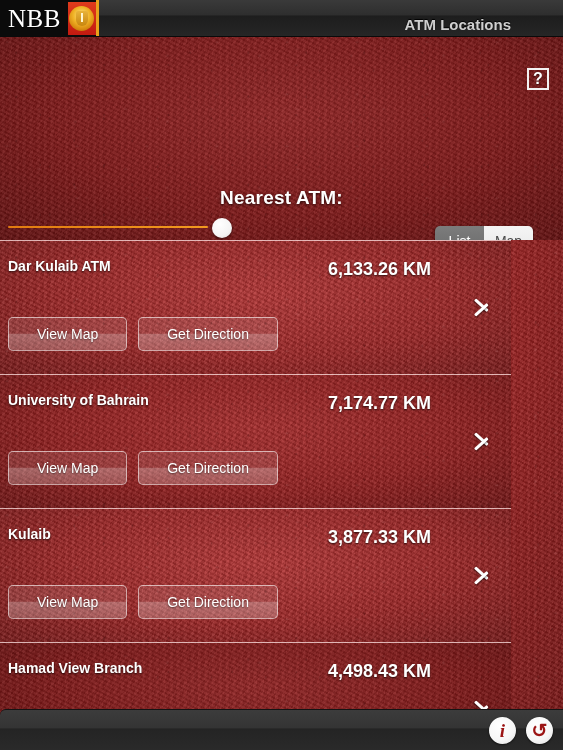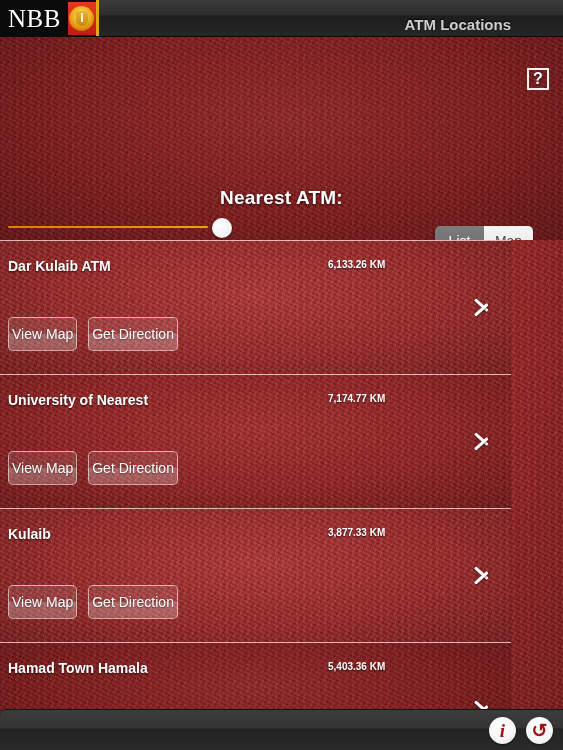--- a/index.html
+++ b/index.html
@@ -142,36 +142,36 @@
     box-sizing:border-box;
   }
   .row.last{height:110px;}
   .row .name{
     position:absolute;left:8px;top:17px;
     color:#fff;font-size:14px;font-weight:bold;
     text-shadow:0 1px 2px rgba(0,0,0,.7);z-index:3;
   }
   .row .dist{
     position:absolute;left:328px;top:18px;
-    color:#fff;font-size:10px;font-weight:bold;
+    color:#fff;font-size:18px;font-weight:bold;
     text-shadow:0 1px 2px rgba(0,0,0,.7);z-index:3;
   }
   .row .chev{
     position:absolute;right:20px;top:50px;width:18px;height:30px;z-index:3;
   }
   .row .chev:before,.row .chev:after{
     content:"";position:absolute;left:2px;width:17px;height:3px;
     background:#fff;border-radius:1px;
     box-shadow:0 1px 2px rgba(0,0,0,.5);
   }
   .row .chev:before{top:7px;transform:rotate(42deg);transform-origin:left center;}
   .row .chev:after{top:23px;transform:rotate(-42deg);transform-origin:left center;}
   .btnrow{position:absolute;left:8px;top:76px;display:flex;gap:11px;z-index:3;}
   .pillbtn{
-    height:34px;min-width:64px;padding:0 3px;
+    height:34px;min-width:64px;padding:0 28px;
     display:flex;align-items:center;justify-content:center;
     color:#fff;font-size:14px;
     border:1px solid rgba(255,255,255,.55);
     border-radius:5px;box-sizing:border-box;
     background:linear-gradient(to bottom, rgba(255,255,255,.10) 0%, rgba(255,255,255,.10) 48%, rgba(255,255,255,.30) 50%, rgba(255,255,255,.22) 100%);
     text-shadow:0 1px 2px rgba(0,0,0,.55);
   }
 
   
   #toolbar{
@@ -236,21 +236,21 @@
     <div class="dist">6,133.26 KM</div>
     <div class="btnrow">
       <div class="pillbtn">View Map</div>
       <div class="pillbtn">Get Direction</div>
     </div>
     <div class="chev"></div>
   </div>
 
   <div class="row">
     <div class="leather mid"></div>
-    <div class="name">University of Nearest</div>
+    <div class="name">University of Bahrain</div>
     <div class="dist">7,174.77 KM</div>
     <div class="btnrow">
       <div class="pillbtn">View Map</div>
       <div class="pillbtn">Get Direction</div>
     </div>
     <div class="chev"></div>
   </div>
 
   <div class="row">
     <div class="leather soft"></div>
@@ -258,22 +258,22 @@
     <div class="dist">3,877.33 KM</div>
     <div class="btnrow">
       <div class="pillbtn">View Map</div>
       <div class="pillbtn">Get Direction</div>
     </div>
     <div class="chev"></div>
   </div>
 
   <div class="row last">
     <div class="leather dim"></div>
-    <div class="name">Hamad Town Hamala</div>
-    <div class="dist">5,403.36 KM</div>
+    <div class="name">Hamad View Branch</div>
+    <div class="dist">4,498.43 KM</div>
     <div class="chev"></div>
   </div>
 
 </div>
 
 <div id="toolbar">
   <div class="tbtn" id="btn-info">
     <span class="g">i</span>
   </div>
   <div class="tbtn" id="btn-refresh">

